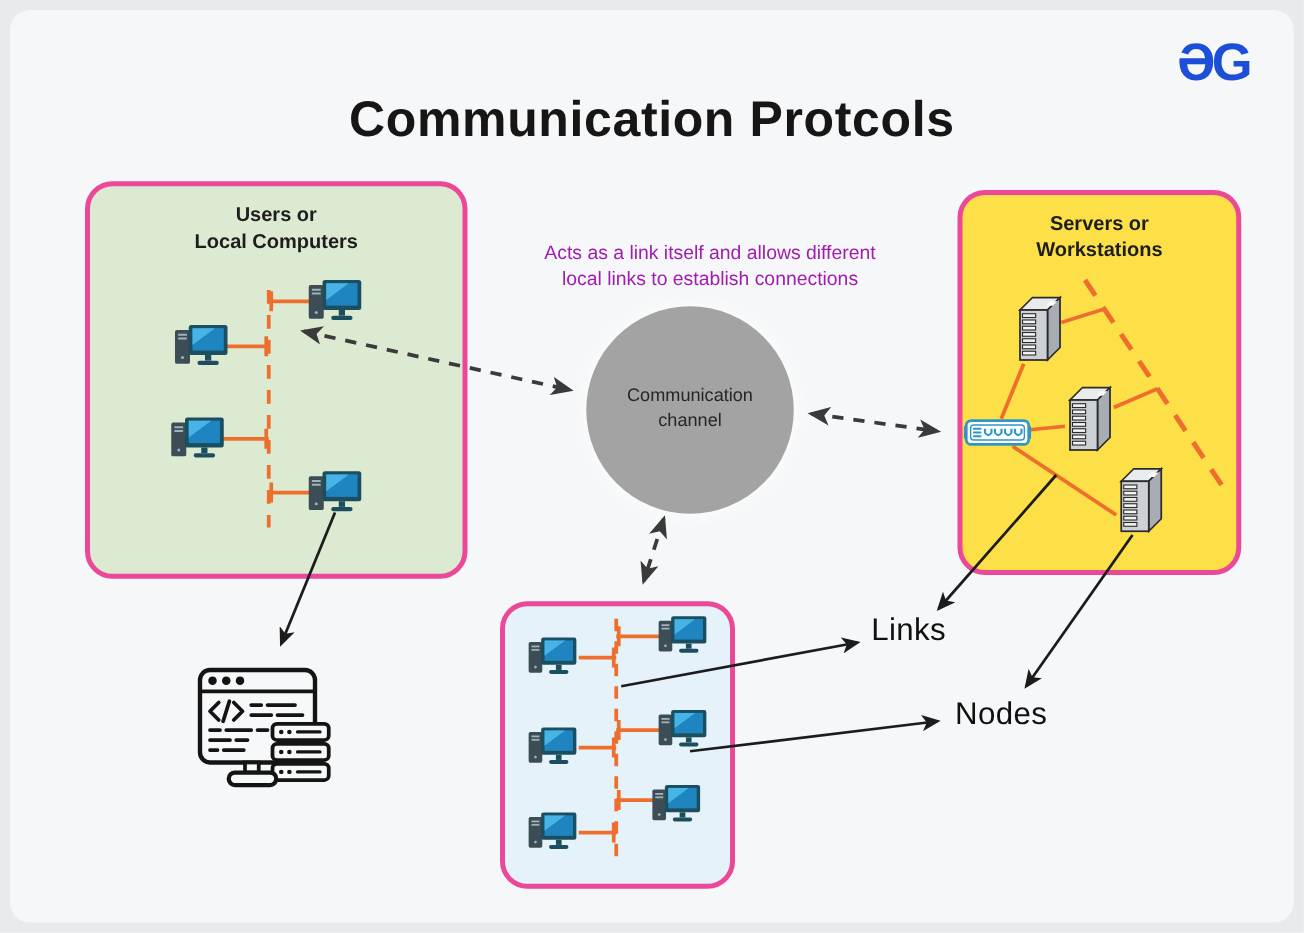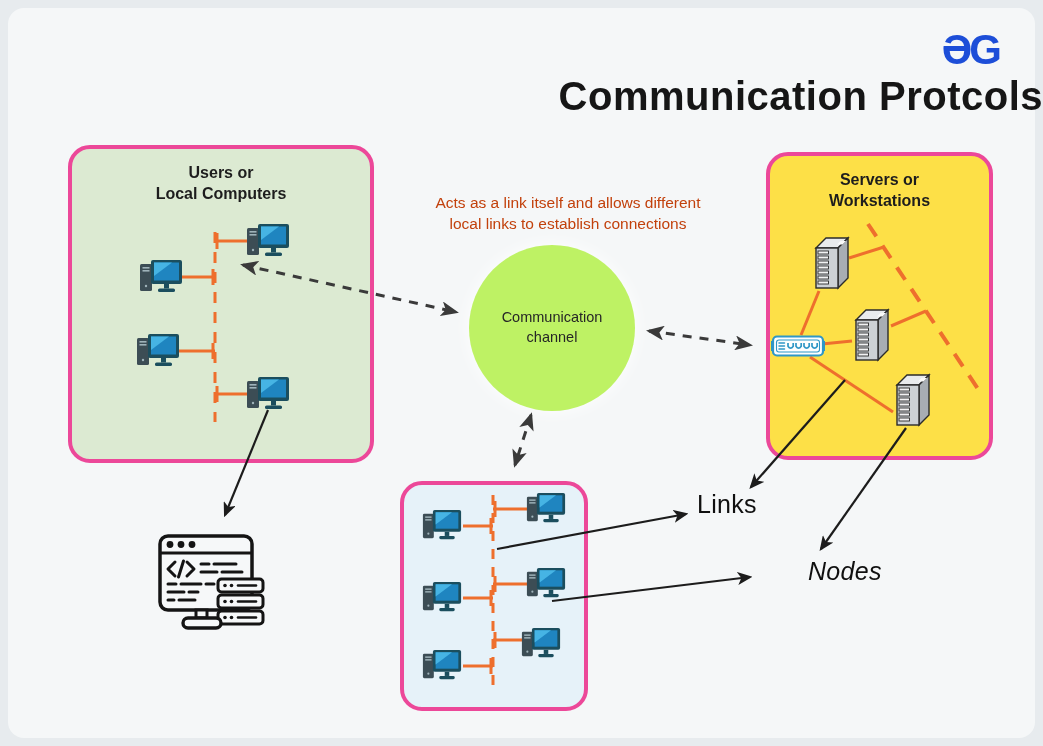--- a/index.html
+++ b/index.html
@@ -9,57 +9,57 @@
     font-family:"Liberation Sans","DejaVu Sans",sans-serif;
     color:#1d1d1d;
   }
   .stage{position:relative;width:1043px;height:746px;}
   .card{
     position:absolute;left:8px;top:8px;right:8px;bottom:8px;
     background:#f5f7f8;border-radius:16px;
   }
   .abs{position:absolute;}
   .title{
-    left:0;top:74px;width:1043px;text-align:right;
+    left:0;top:74px;width:1043px;text-align:center;
     font-size:40px;font-weight:700;letter-spacing:.5px;color:#161616;
     z-index:3;
   }
   .logo{
     right:44px;top:26px;z-index:3;
     font-size:42px;font-weight:700;letter-spacing:-3px;color:#1d4ed8;
   }
   .node-box{
     position:absolute;border:4px solid #ec4899;border-radius:22px;z-index:1;
   }
   .users-box{left:68px;top:145px;width:298px;height:310px;background:#dcead2;}
   .servers-box{left:766px;top:152px;width:219px;height:300px;background:#fde047;}
   .middle-box{left:400px;top:481px;width:180px;height:222px;background:#e6f2f9;}
   .box-title{
     position:absolute;left:0;right:0;top:14px;text-align:center;
     font-size:16px;font-weight:700;line-height:1.3;color:#1d1d1d;
     white-space:pre-line;
   }
   .channel-circle{
     position:absolute;left:469px;top:245px;width:166px;height:166px;
-    background:#bef264;border-radius:50%;z-index:1;
+    background:#a3a3a3;border-radius:50%;z-index:1;
     display:flex;align-items:center;justify-content:center;text-align:center;
     box-shadow:0 0 18px rgba(255,255,255,.9);
   }
   .channel-label{
     font-size:14.5px;font-weight:500;color:#262626;line-height:1.35;white-space:pre-line;
   }
   .channel-note{
     left:398px;top:192px;width:340px;text-align:center;z-index:3;
-    font-size:15.5px;color:#c2410c;line-height:1.38;white-space:pre-line;
+    font-size:15.5px;color:#a21caf;line-height:1.38;white-space:pre-line;
   }
   .big-label{
     z-index:3;font-size:25px;font-weight:400;color:#101010;letter-spacing:.3px;
   }
   .links-label{left:697px;top:490px;}
-  .nodes-label{left:808px;top:557px;font-style:italic;}
+  .nodes-label{left:764px;top:557px;}
   .middleware-caption{
     left:85px;top:641px;width:245px;text-align:center;z-index:3;
     font-size:15.5px;color:#222222;line-height:1.36;white-space:pre-line;
   }
   svg.layer{position:absolute;left:0;top:0;z-index:2;pointer-events:none;}
 </style>
 </head>
 <body>
 
 <div class="stage">

